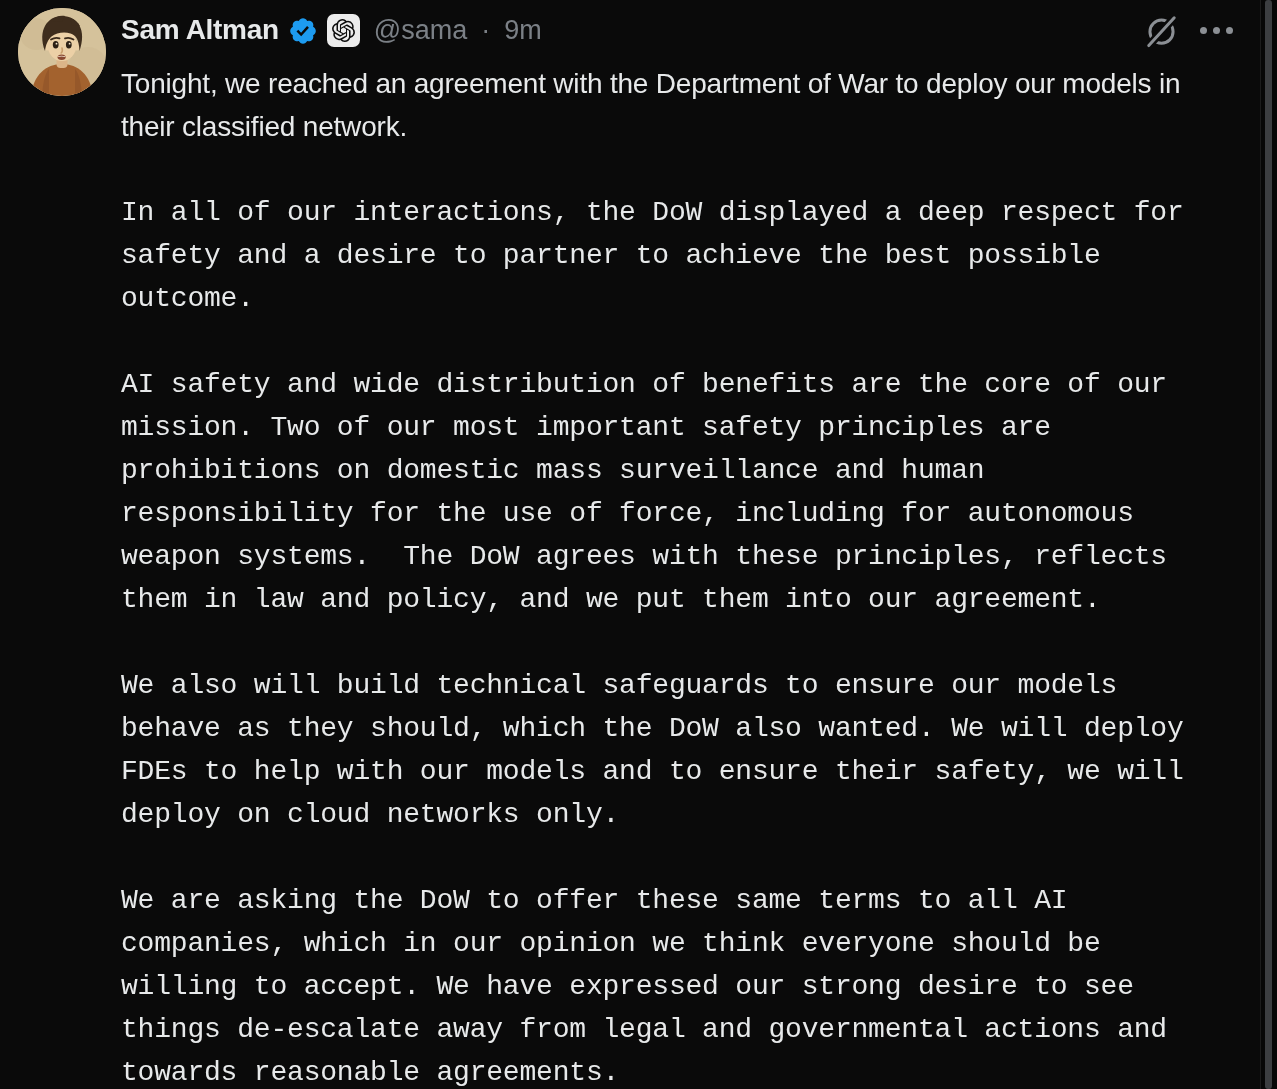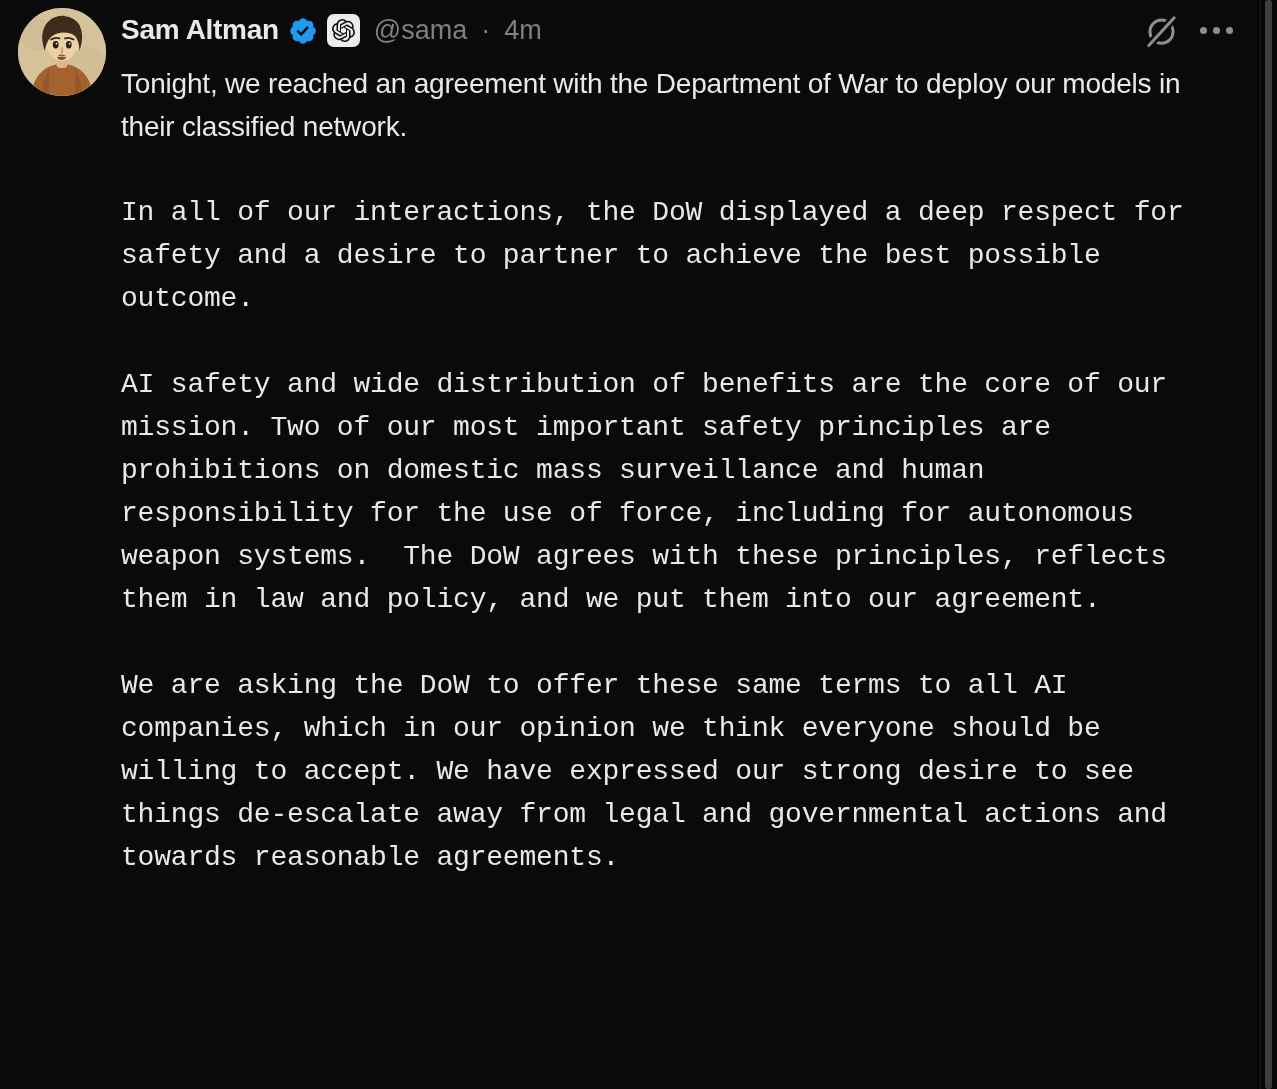--- a/index.html
+++ b/index.html
@@ -177,21 +177,21 @@
 
       <span class="affiliation-badge">
         <svg viewBox="0 0 24 24">
           <path fill="#0d0d0d" d="M22.2819 9.8211a5.9847 5.9847 0 0 0-.5157-4.9108 6.0462 6.0462 0 0 0-6.5098-2.9A6.0651 6.0651 0 0 0 4.9807 4.1818a5.9847 5.9847 0 0 0-3.9977 2.9 6.0462 6.0462 0 0 0 .7427 7.0966 5.98 5.98 0 0 0 .511 4.9107 6.051 6.051 0 0 0 6.5146 2.9001A5.9847 5.9847 0 0 0 13.2599 24a6.0557 6.0557 0 0 0 5.7718-4.2058 5.9894 5.9894 0 0 0 3.9977-2.9001 6.0557 6.0557 0 0 0-.7475-7.073zm-9.022 12.6081a4.4755 4.4755 0 0 1-2.8764-1.0408l.1419-.0804 4.7783-2.7582a.7948.7948 0 0 0 .3927-.6813v-6.7369l2.02 1.1686a.071.071 0 0 1 .038.052v5.5826a4.504 4.504 0 0 1-4.4945 4.4944zm-9.6607-4.1254a4.4708 4.4708 0 0 1-.5346-3.0137l.142.0852 4.783 2.7582a.7712.7712 0 0 0 .7806 0l5.8428-3.3685v2.3324a.0804.0804 0 0 1-.0332.0615L9.74 19.9502a4.4992 4.4992 0 0 1-6.1408-1.6464zM2.3408 7.8956a4.485 4.485 0 0 1 2.3655-1.9728V11.6a.7664.7664 0 0 0 .3879.6765l5.8144 3.3543-2.0201 1.1685a.0757.0757 0 0 1-.071 0l-4.8303-2.7865A4.504 4.504 0 0 1 2.3408 7.8956zm16.5963 3.8558L13.1038 8.364 15.1192 7.2a.0757.0757 0 0 1 .071 0l4.8303 2.7913a4.4944 4.4944 0 0 1-.6765 8.1042v-5.6772a.79.79 0 0 0-.407-.667zm2.0107-3.0231l-.142-.0852-4.7735-2.7818a.7759.7759 0 0 0-.7854 0L9.409 9.2297V6.8974a.0662.0662 0 0 1 .0284-.0615l4.8303-2.7866a4.4992 4.4992 0 0 1 6.6802 4.66zM8.3065 12.863l-2.02-1.1638a.0804.0804 0 0 1-.038-.0567V6.0742a4.4992 4.4992 0 0 1 7.3757-3.4537l-.142.0805L8.704 5.459a.7948.7948 0 0 0-.3927.6813zm1.0976-2.3654l2.602-1.4998 2.6069 1.4998v2.9994l-2.5974 1.4997-2.6067-1.4997Z"></path>
         </svg>
       </span>
 
       <span class="handle-group">
         <span class="link">@sama</span>
         <span>·</span>
-        <span class="link">4m</span>
+        <span class="link">9m</span>
       </span>
 
       <span class="header-actions">
         <button class="grok-btn">
           <svg viewBox="0 0 32 32">
             <circle cx="16" cy="17" r="10" stroke="#8b8f94" stroke-width="2.6" fill="none"></circle>
             <line x1="6" y1="28" x2="26" y2="6" stroke="#0a0a0a" stroke-width="7"></line>
             <line x1="5" y1="29" x2="27" y2="5" stroke="#8b8f94" stroke-width="2.6" stroke-linecap="round"></line>
           </svg>
         </button>
@@ -202,20 +202,21 @@
               <i></i>
           </span>
         </button>
       </span>
     </div>
 
     <div class="tweet-text">
       <p>Tonight, we reached an agreement with the Department of War to deploy our models in their classified network.</p>
       <p>In all of our interactions, the DoW displayed a deep respect for safety and a desire to partner to achieve the best possible outcome.</p>
       <p>AI safety and wide distribution of benefits are the core of our mission. Two of our most important safety principles are prohibitions on domestic mass surveillance and human responsibility for the use of force, including for autonomous weapon systems.  The DoW agrees with these principles, reflects them in law and policy, and we put them into our agreement.</p>
+      <p>We also will build technical safeguards to ensure our models behave as they should, which the DoW also wanted. We will deploy FDEs to help with our models and to ensure their safety, we will deploy on cloud networks only.</p>
       <p>We are asking the DoW to offer these same terms to all AI companies, which in our opinion we think everyone should be willing to accept. We have expressed our strong desire to see things de-escalate away from legal and governmental actions and towards reasonable agreements.</p>
     </div>
 
   </div>
 
   <div class="scrollbar-track">
     <div class="scrollbar-thumb"></div>
   </div>
 
 </div>

